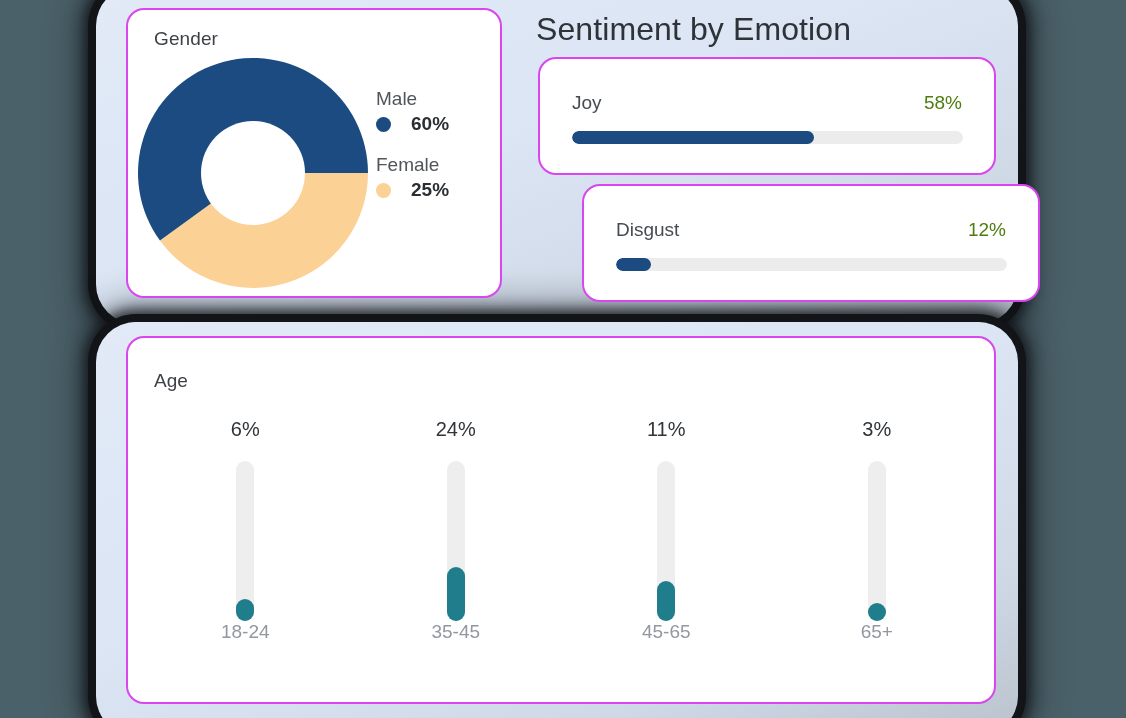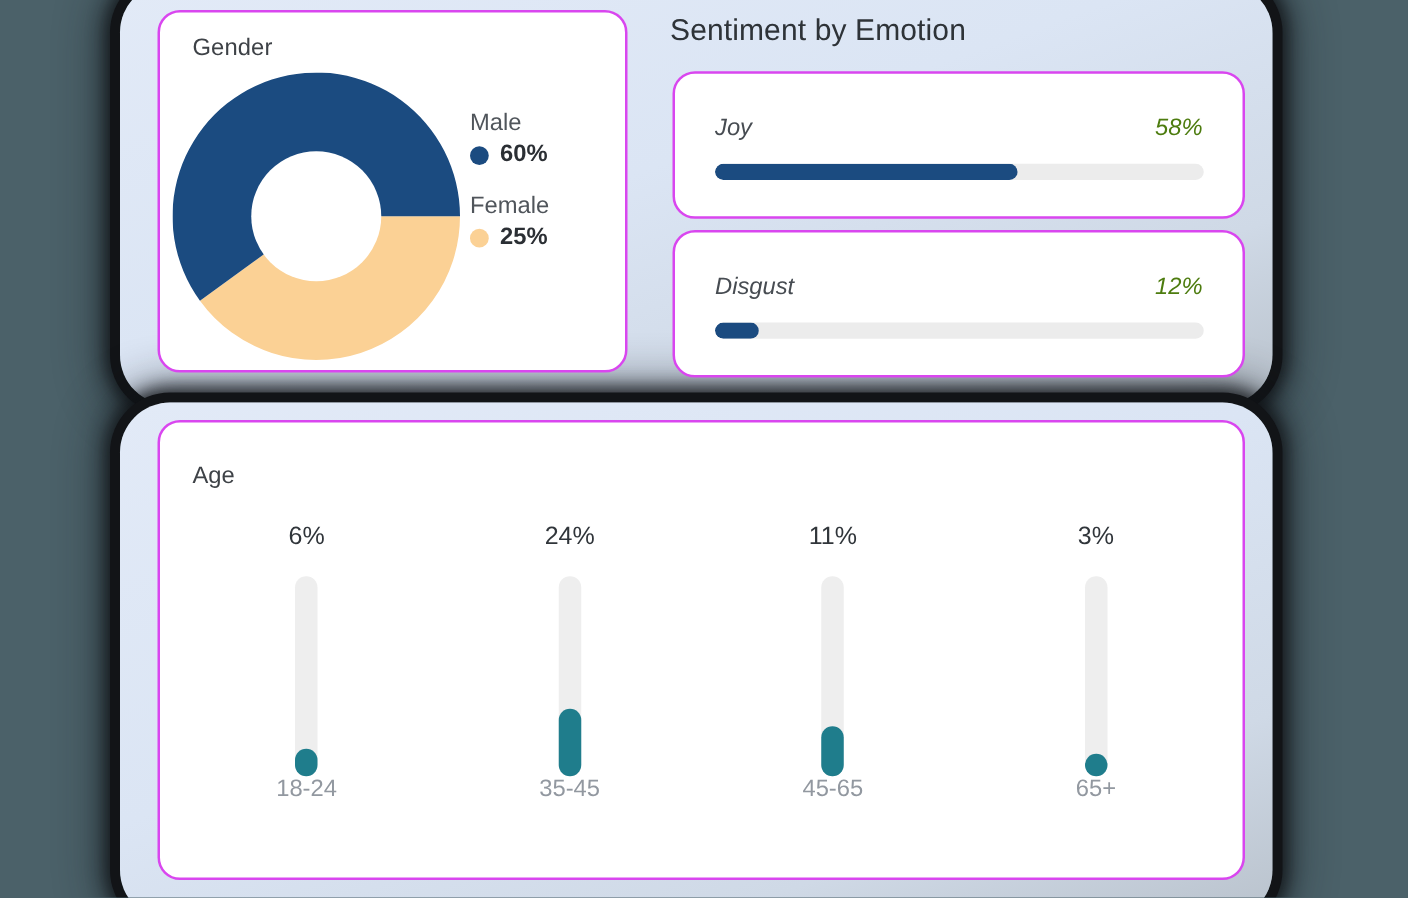--- a/index.html
+++ b/index.html
@@ -47,35 +47,35 @@
   }
 
   .donut-wrap { position:absolute; left:10px; top:48px; width:230px; height:230px; }
   .donut-wrap svg { display:block; }
 
   .legend { position:absolute; left:248px; top:78px; width:120px; }
   .legend-name {
     font-size:19px; color:#50555b; margin-bottom:3px;
   }
   .legend-val {
-    display:flex; align-items:center; gap:9px;
+    display:flex; align-items:center; gap:20px;
     font-size:19px; font-weight:bold; color:#2b2f34;
     margin-bottom:19px;
   }
   .dot { width:15px; height:15px; border-radius:50%; flex:0 0 auto; }
 
   
   #sentiment-title {
     position:absolute; left:536px; top:11px;
-    font-size:24px; color:#2e3338; letter-spacing:.1px;
-  }
-
-  .emo-card { left:538px; width:458px; height:118px;font-style:italic; }
+    font-size:32px; color:#2e3338; letter-spacing:.1px;
+  }
+
+  .emo-card { left:538px; width:458px; height:118px; }
   #emo-0 { top:57px; }
-  #emo-1 { top:184px; }
+  #emo-1 { top:184px;margin-left:44px; }
 
   .emo-head {
     position:absolute; left:32px; right:32px; top:33px;
     display:flex; justify-content:space-between; align-items:baseline;
   }
   .emo-label { font-size:19px; color:#474c52; }
   .emo-pct   { font-size:19px; color:#4d7c0f; }
 
   .emo-track {
     position:absolute; left:32px; right:31px; top:72px;

